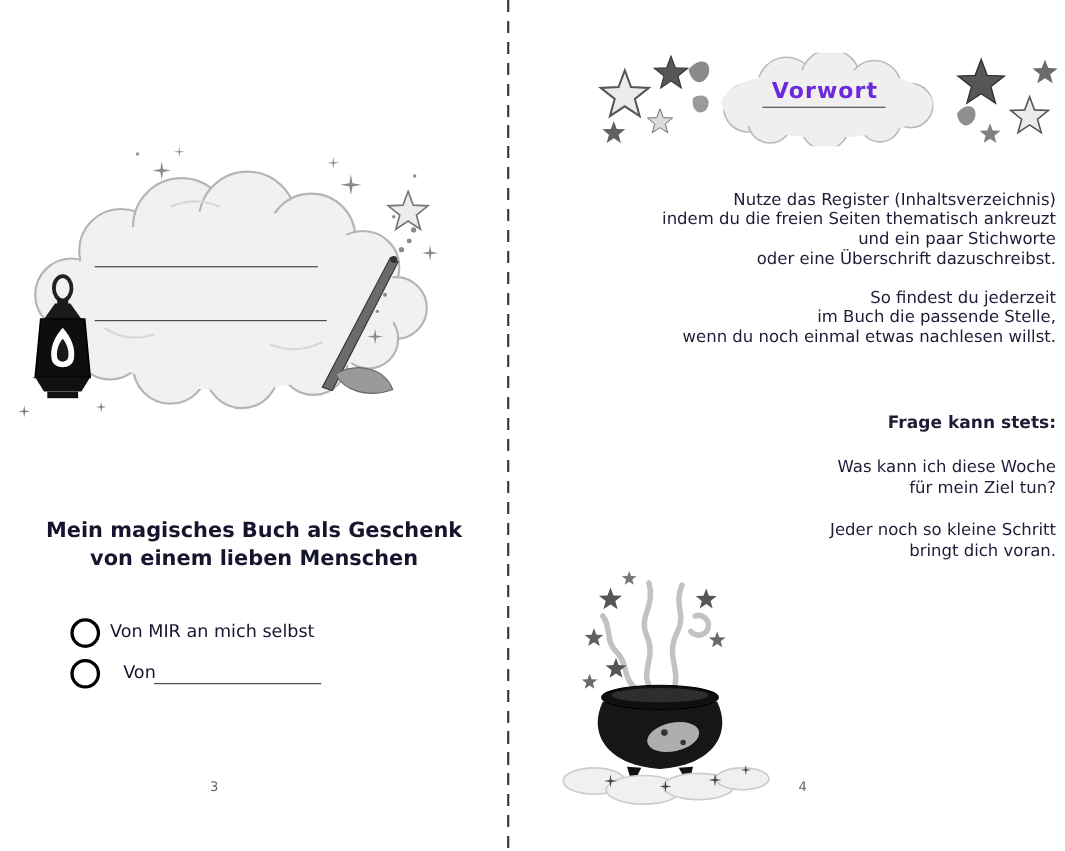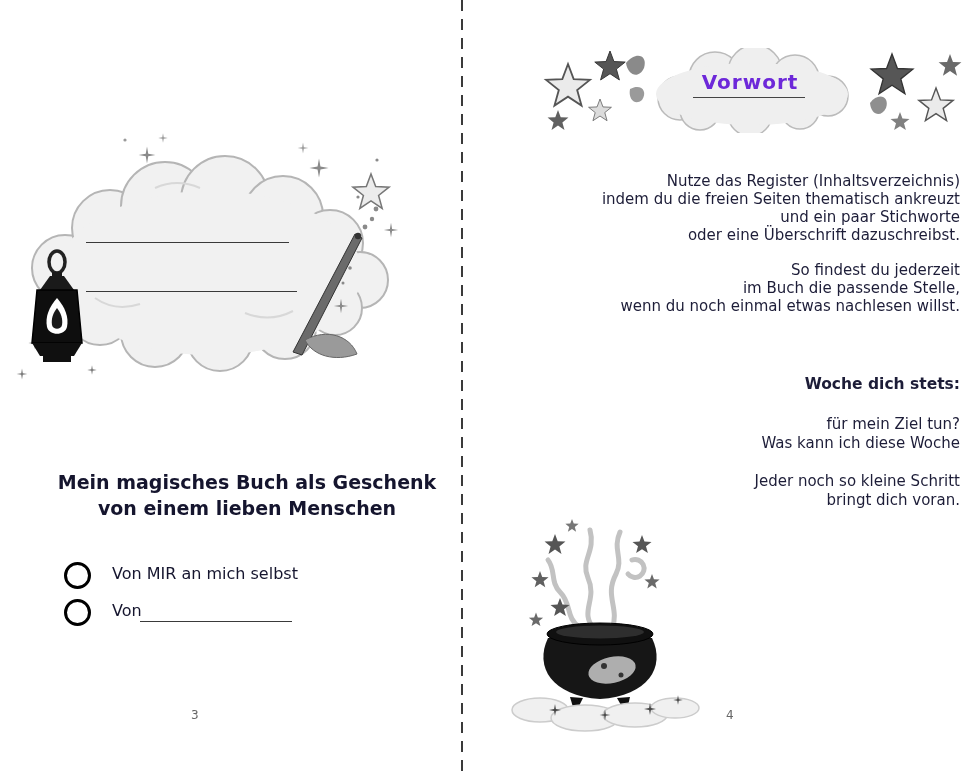--- a/index.html
+++ b/index.html
@@ -92,27 +92,27 @@
       <rect x="31" y="108" width="28" height="6" fill="#101010"></rect>
       <g fill="#777">
         <path transform="translate(10,126) scale(0.45)" d="M0,-12 L1.8,-1.8 L12,0 L1.8,1.8 L0,12 L-1.8,1.8 L-12,0 L-1.8,-1.8 Z"></path>
         <path transform="translate(80,122) scale(0.4)" d="M0,-12 L1.8,-1.8 L12,0 L1.8,1.8 L0,12 L-1.8,1.8 L-12,0 L-1.8,-1.8 Z"></path>
       </g>
     </svg>
 
     <div class="fill-line" style="left:86px;top:242px;width:203px;"></div>
     <div class="fill-line" style="left:86px;top:291px;width:211px;"></div>
 
-    <div class="gift-heading" style="top:469px;padding-left:16px;">
+    <div class="gift-heading" style="top:469px;">
       <div>Mein magisches Buch als Geschenk</div>
       <div>von einem lieben Menschen</div>
     </div>
 
     <div class="opt-circle" style="left:64px;top:562px;"></div>
-    <div class="opt-label" style="left:100px;top:564px;margin-left:12px;">Von MIR an mich selbst</div>
+    <div class="opt-label" style="left:100px;top:564px;">Von MIR an mich selbst</div>
 
     <div class="opt-circle" style="left:64px;top:599px;"></div>
     <div class="opt-label" style="left:112px;top:601px;">Von</div>
     <div class="fill-line" style="left:140px;top:621px;width:152px;"></div>
 
     <div class="page-num" style="left:191px;top:708px;">3</div>
   </div>
 
   <div class="divider"></div>
 
@@ -157,25 +157,25 @@
       <div>und ein paar Stichworte</div>
       <div>oder eine Überschrift dazuschreibst.</div>
     </div>
 
     <div class="rtext" style="left:0;top:261px;">
       <div>So findest du jederzeit</div>
       <div>im Buch die passende Stelle,</div>
       <div>wenn du noch einmal etwas nachlesen willst.</div>
     </div>
 
-    <div class="rtext bold" style="left:0;top:375px;">Woche dich stets:</div>
+    <div class="rtext bold" style="left:0;top:375px;">Frage kann stets:</div>
 
     <div class="rtext tall" style="left:0;top:415px;">
+      <div>Was kann ich diese Woche</div>
       <div>für mein Ziel tun?</div>
-      <div>Was kann ich diese Woche</div>
     </div>
 
     <div class="rtext tall" style="left:0;top:472px;">
       <div>Jeder noch so kleine Schritt</div>
       <div>bringt dich voran.</div>
     </div>
 
     <svg class="abs" style="left:38px;top:512px;" width="200" height="225" viewBox="0 0 200 225">
 
       <g fill="none" stroke="#c2c2c2" stroke-width="5" stroke-linecap="round">

